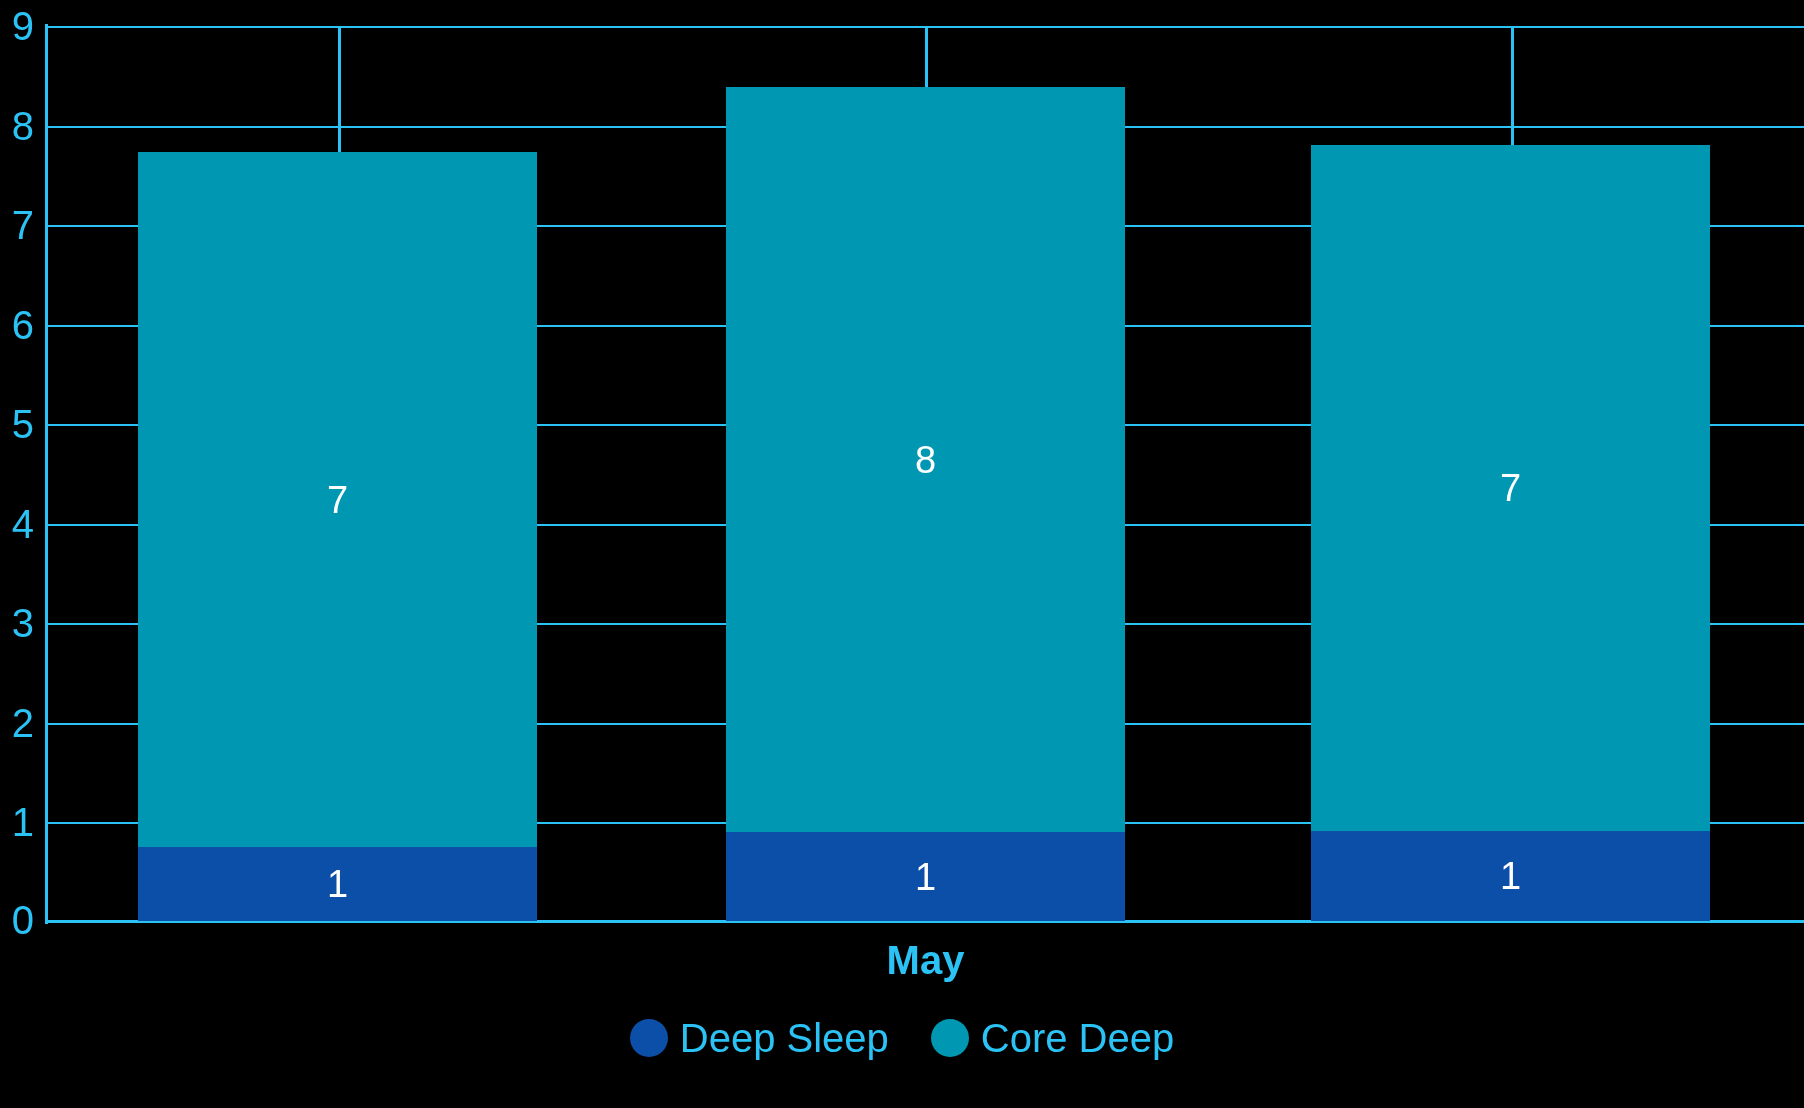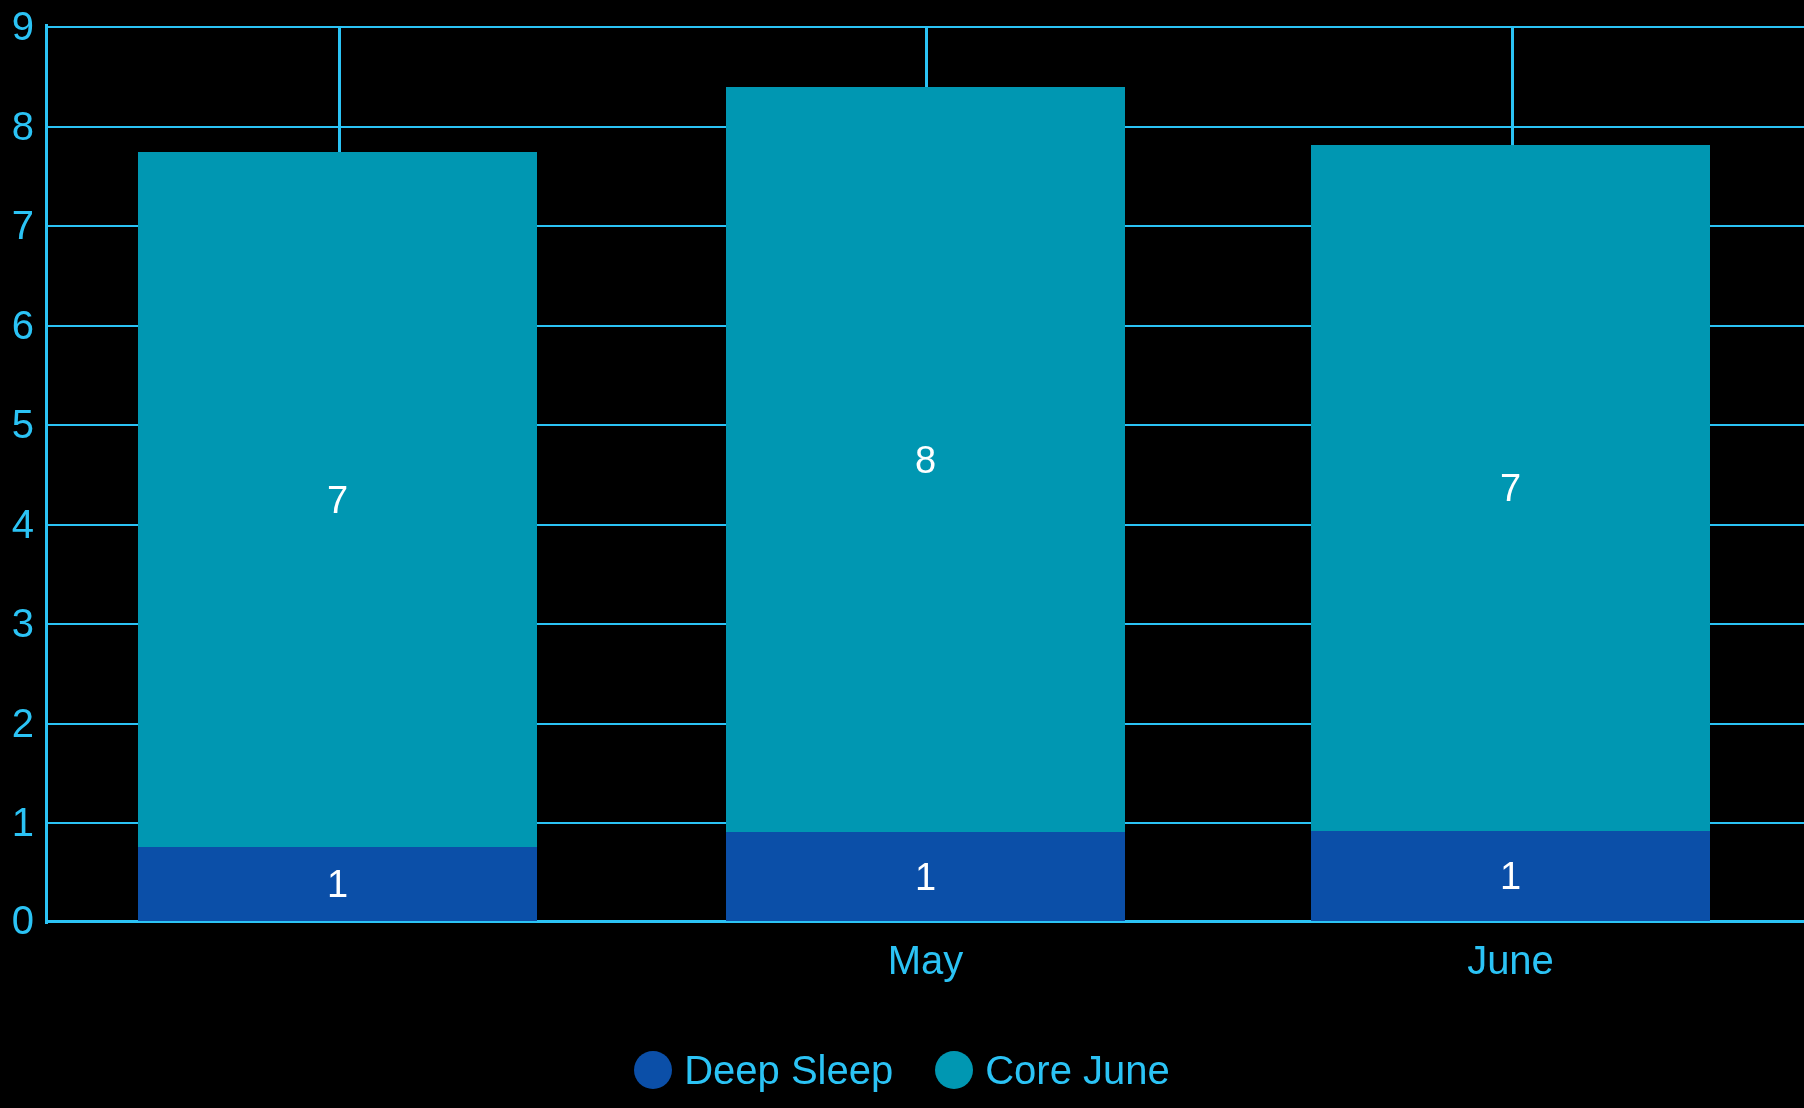--- a/index.html
+++ b/index.html
@@ -92,21 +92,21 @@
     font-size:40px;
     line-height:44px;
     text-align:center;
     font-family:"Liberation Sans", sans-serif;
   }
 
   
   .legend{
     position:absolute;
     left:0;
-    top:1050px;
+    top:1018px;
     width:1804px;
     display:flex;
     align-items:center;
     justify-content:center;
     gap:42px;
   }
   .legend-item{
     display:flex;
     align-items:center;
     gap:12px;
@@ -177,27 +177,26 @@
 
   <div class="bar-group" style="left:1311px;width:399px;height:776px;top:145px;">
     <div class="seg seg-core" style="top:0px;height:686px;">
       <span class="seg-label">7</span>
     </div>
     <div class="seg seg-deep" style="top:686px;height:90px;">
       <span class="seg-label">1</span>
     </div>
   </div>
 
-  <div class="x-label" style="left:726px;width:399px;">May</div>
-  <div class="x-label" style="left:1311px;width:399px;">June</div>
+  <div class="x-label" style="left:726px;width:399px;font-weight:bold;">May</div>
 
   <div class="legend">
     <div class="legend-item">
       <span class="legend-dot" style="background:#0B4FA8;"></span>
       <span class="legend-text">Deep Sleep</span>
     </div>
     <div class="legend-item">
       <span class="legend-dot" style="background:#0097B2;"></span>
-      <span class="legend-text">Core June</span>
+      <span class="legend-text">Core Deep</span>
     </div>
   </div>
 
 </div>
 
 </body></html>

